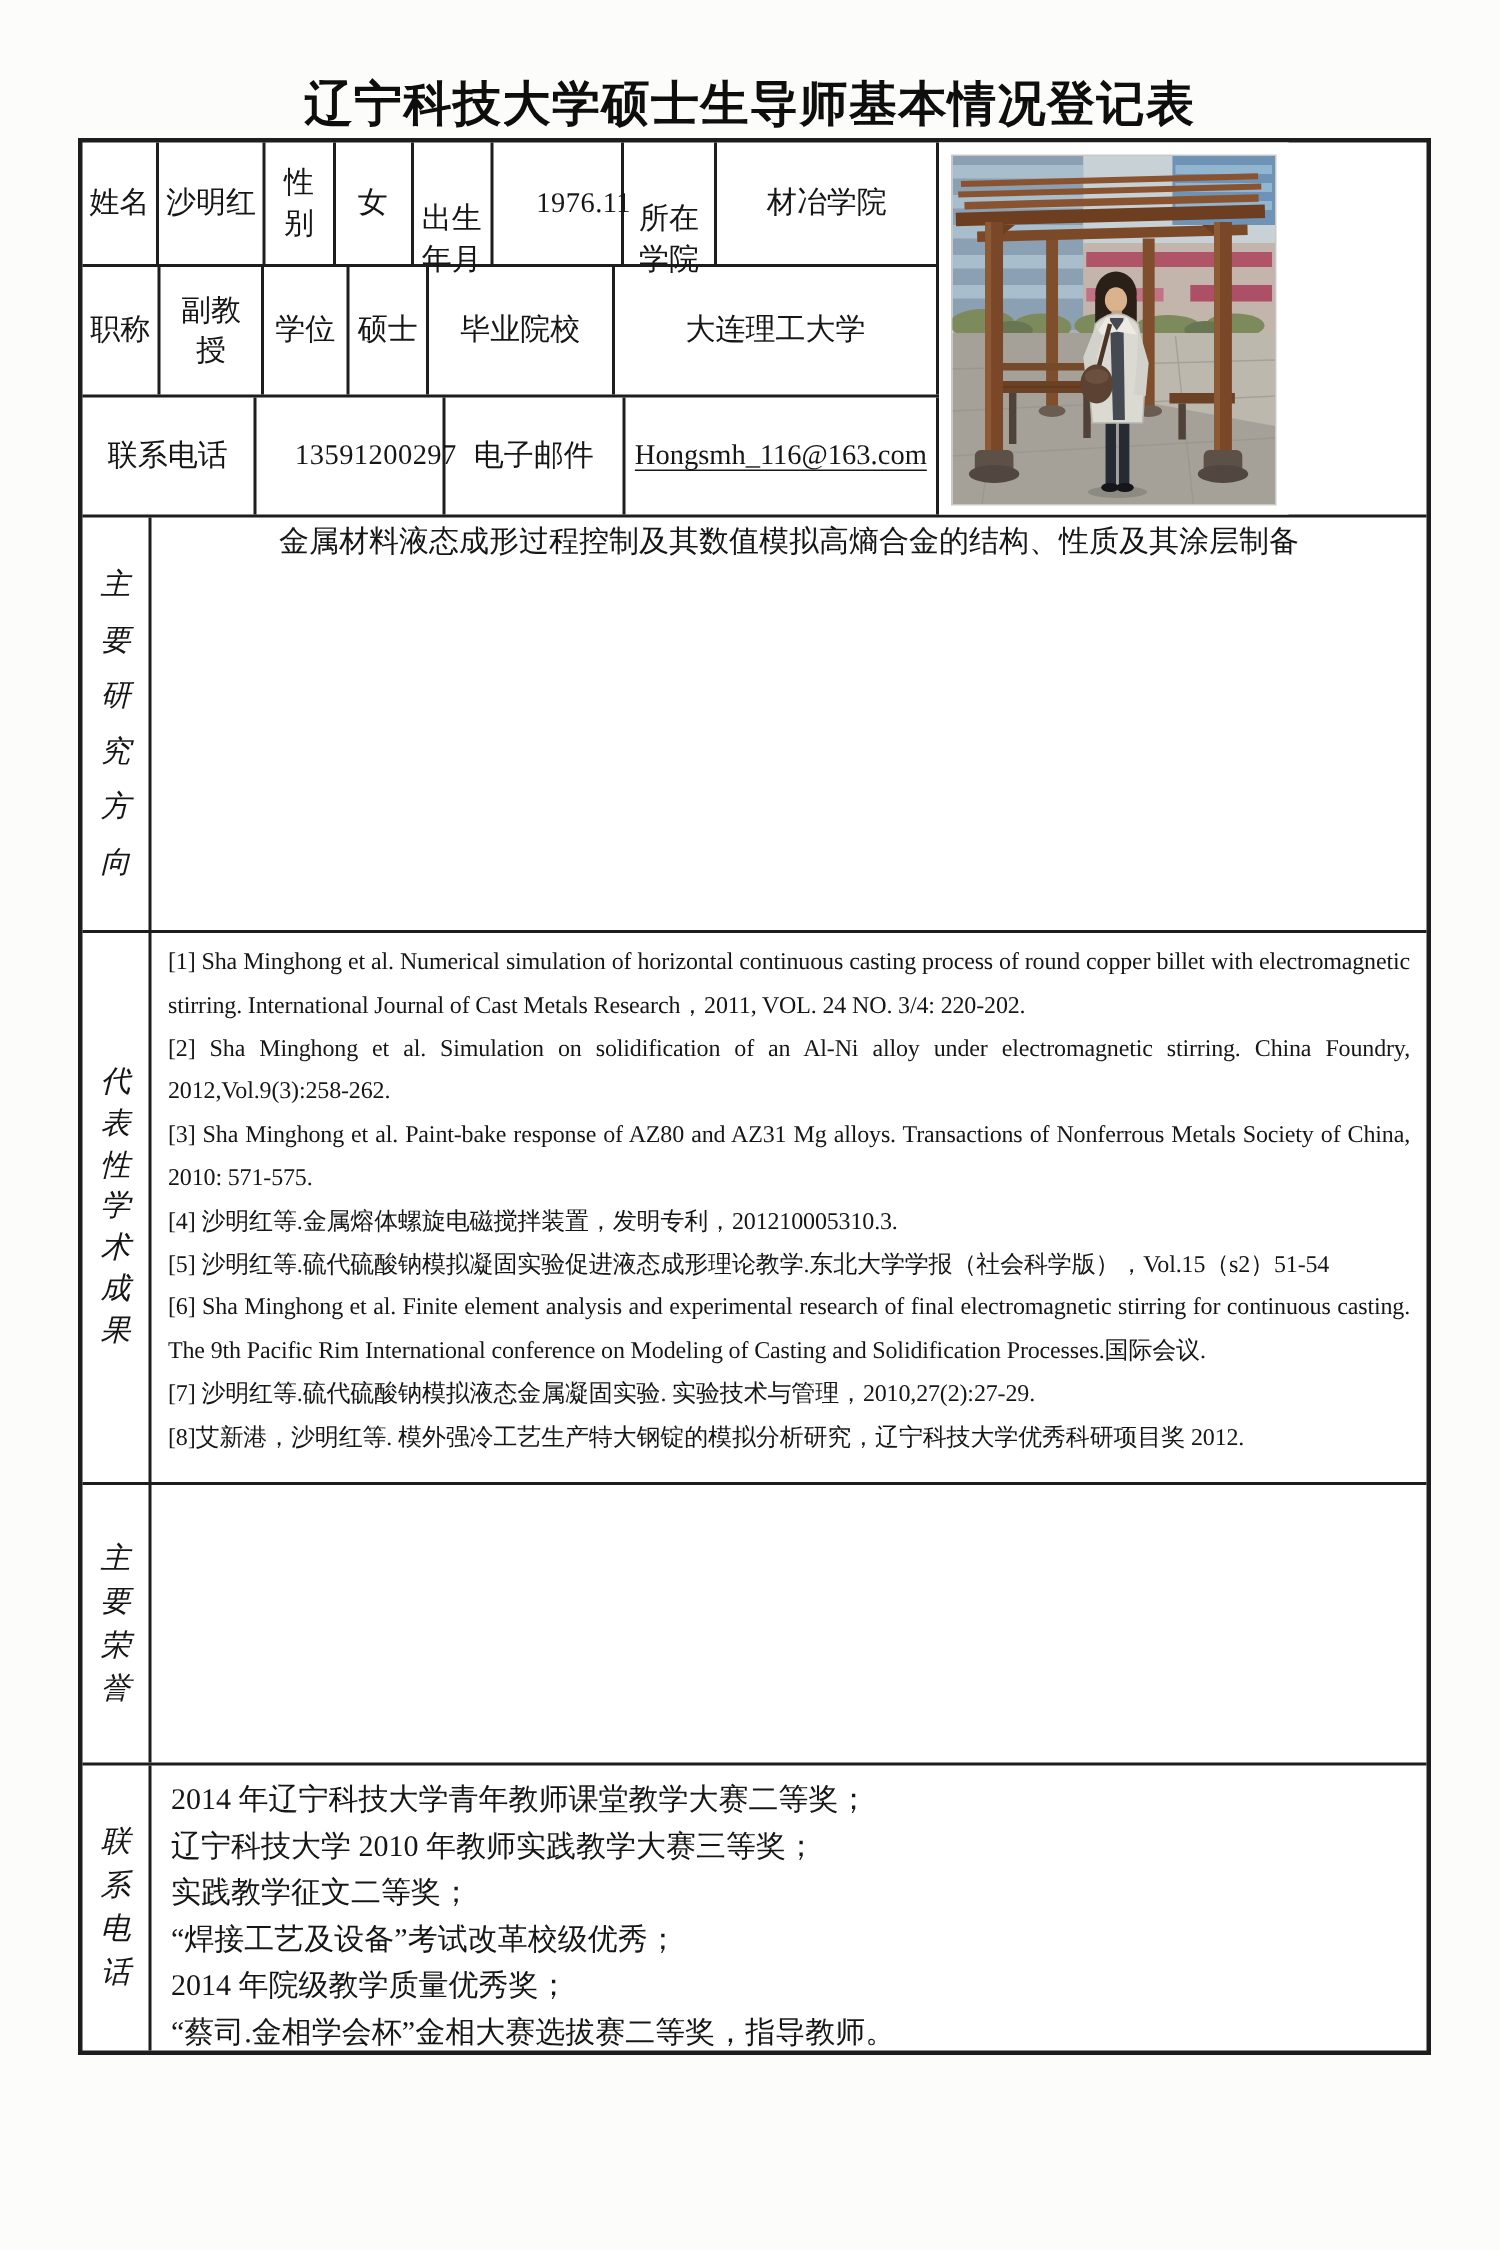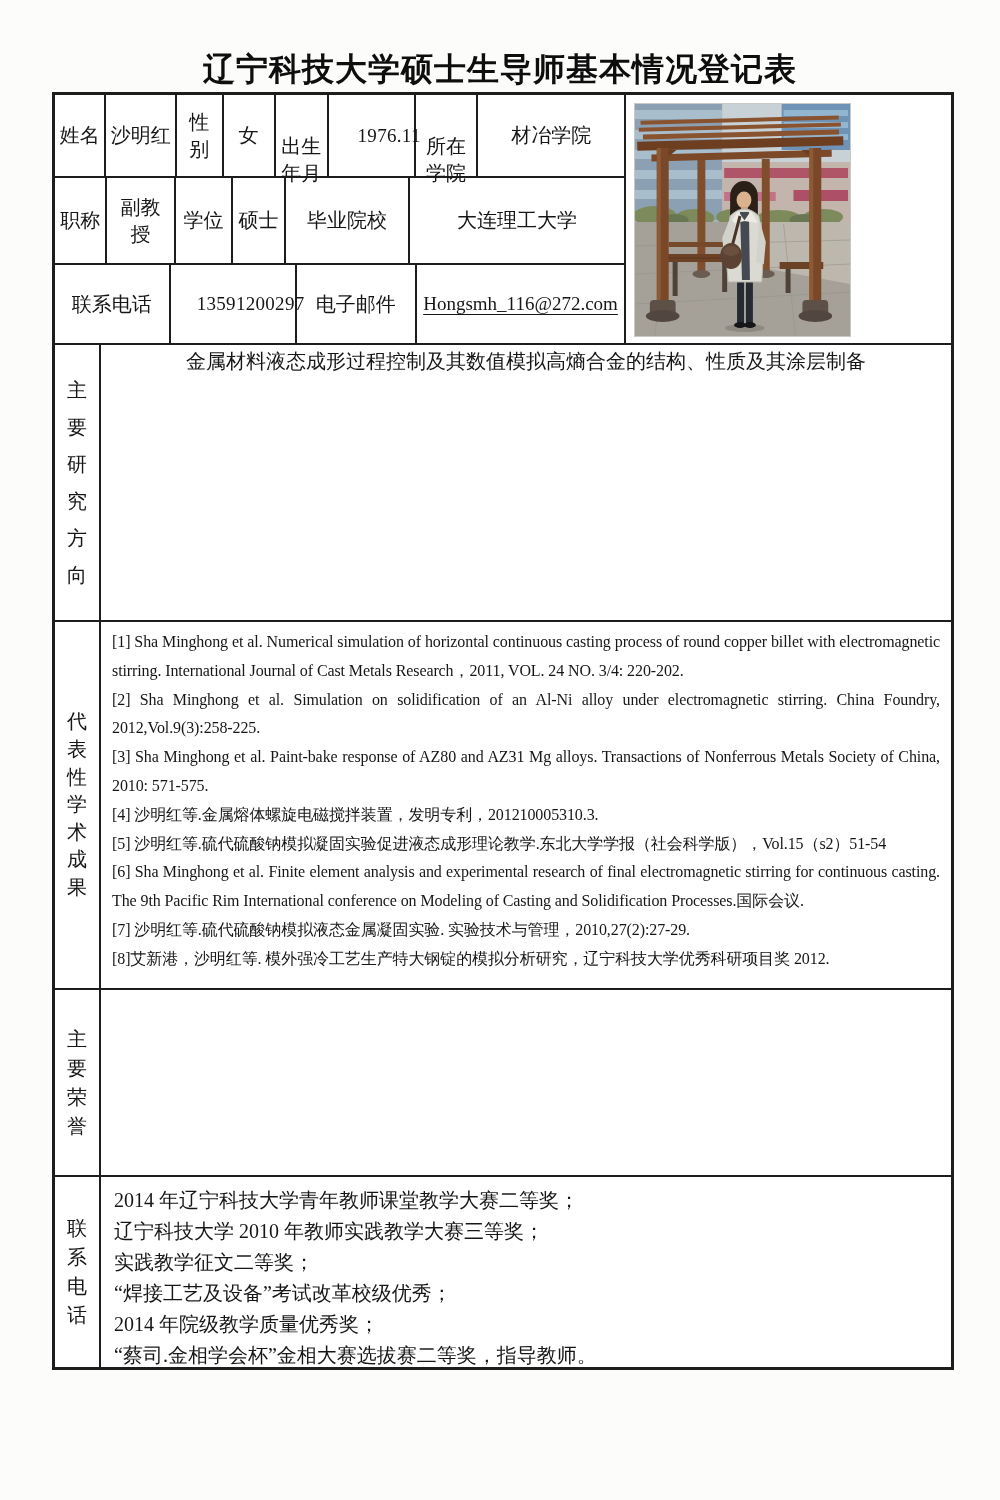--- a/index.html
+++ b/index.html
@@ -59,21 +59,21 @@
     width:233px;height:248px;box-sizing:border-box;
     background:#fff;padding:8px;display:flex;
   }
   .photo-cell svg{width:100%;height:100%;border:1px solid #c9c9c4;display:block;}
   
   .sec{border-bottom:2px solid var(--line);}
   .sec:last-child{border-bottom:none;}
   .sec-label{
     width:46px;box-sizing:border-box;
     border-right:2px solid var(--line);
-    display:flex;align-items:center;justify-content:center;
+    display:flex;align-items:center;justify-content:center;font-style:italic;
   }
   .vtext{
     width:1.05em;word-break:break-all;
     font-size:20px;text-align:center;
   }
   .lh-research{line-height:1.85;}
   .lh-pubs{line-height:1.38;}
   .lh-four{line-height:1.45;}
   .sec-body{flex:1;box-sizing:border-box;overflow:hidden;}
   .sec-research{height:277px;}
@@ -131,21 +131,21 @@
           <div class="cell w-deg-v">硕士</div>
           <div class="cell w-sch-l">毕业院校</div>
           <div class="cell w-sch-v">大连理工大学</div>
         </div>
 
         <div class="row r3">
           <div class="cell w-ph-l">联系电话</div>
           <div class="cell w-ph-v num">13591200297</div>
           <div class="cell w-em-l">电子邮件</div>
           <div class="cell w-em-v">
-            <span class="email">Hongsmh_116@272.com</span>
+            <span class="email">Hongsmh_116@163.com</span>
           </div>
         </div>
 
       </div>
 
       <div class="photo-cell">
         <svg viewBox="0 0 217 232" preserveAspectRatio="none" xmlns="http://www.w3.org/2000/svg">
 
           <rect x="0" y="0" width="217" height="232" fill="#aab0b2"></rect>
           <rect x="0" y="0" width="88" height="116" fill="#8ba0b2"></rect>
@@ -256,21 +256,21 @@
         <p>高熵合金的结构、性质及其涂层制备</p>
       </div>
     </div>
 
     <div class="sec sec-pubs">
       <div class="sec-label">
         <span class="vtext lh-pubs">代表性学术成果</span>
       </div>
       <div class="sec-body pubs-body">
         <p>[1] Sha Minghong et al. Numerical simulation of horizontal continuous casting process of round copper billet with electromagnetic stirring. International Journal of Cast Metals Research，2011, VOL. 24 NO. 3/4: 220-202.</p>
-        <p>[2] Sha Minghong et al. Simulation on solidification of an Al-Ni alloy under electromagnetic stirring. China Foundry, 2012,Vol.9(3):258-225.</p>
+        <p>[2] Sha Minghong et al. Simulation on solidification of an Al-Ni alloy under electromagnetic stirring. China Foundry, 2012,Vol.9(3):258-262.</p>
         <p>[3] Sha Minghong et al. Paint-bake response of AZ80 and AZ31 Mg alloys. Transactions of Nonferrous Metals Society of China, 2010: 571-575.</p>
         <p>[4] 沙明红等.金属熔体螺旋电磁搅拌装置，发明专利，201210005310.3.</p>
         <p>[5] 沙明红等.硫代硫酸钠模拟凝固实验促进液态成形理论教学.东北大学学报（社会科学版），Vol.15（s2）51-54</p>
         <p>[6] Sha Minghong et al. Finite element analysis and experimental research of final electromagnetic stirring for continuous casting. The 9th Pacific Rim International conference on Modeling of Casting and Solidification Processes.国际会议.</p>
         <p>[7] 沙明红等.硫代硫酸钠模拟液态金属凝固实验. 实验技术与管理，2010,27(2):27-29.</p>
         <p>[8]艾新港，沙明红等. 模外强冷工艺生产特大钢锭的模拟分析研究，辽宁科技大学优秀科研项目奖 2012.</p>
       </div>
     </div>
 
     <div class="sec sec-academic">

